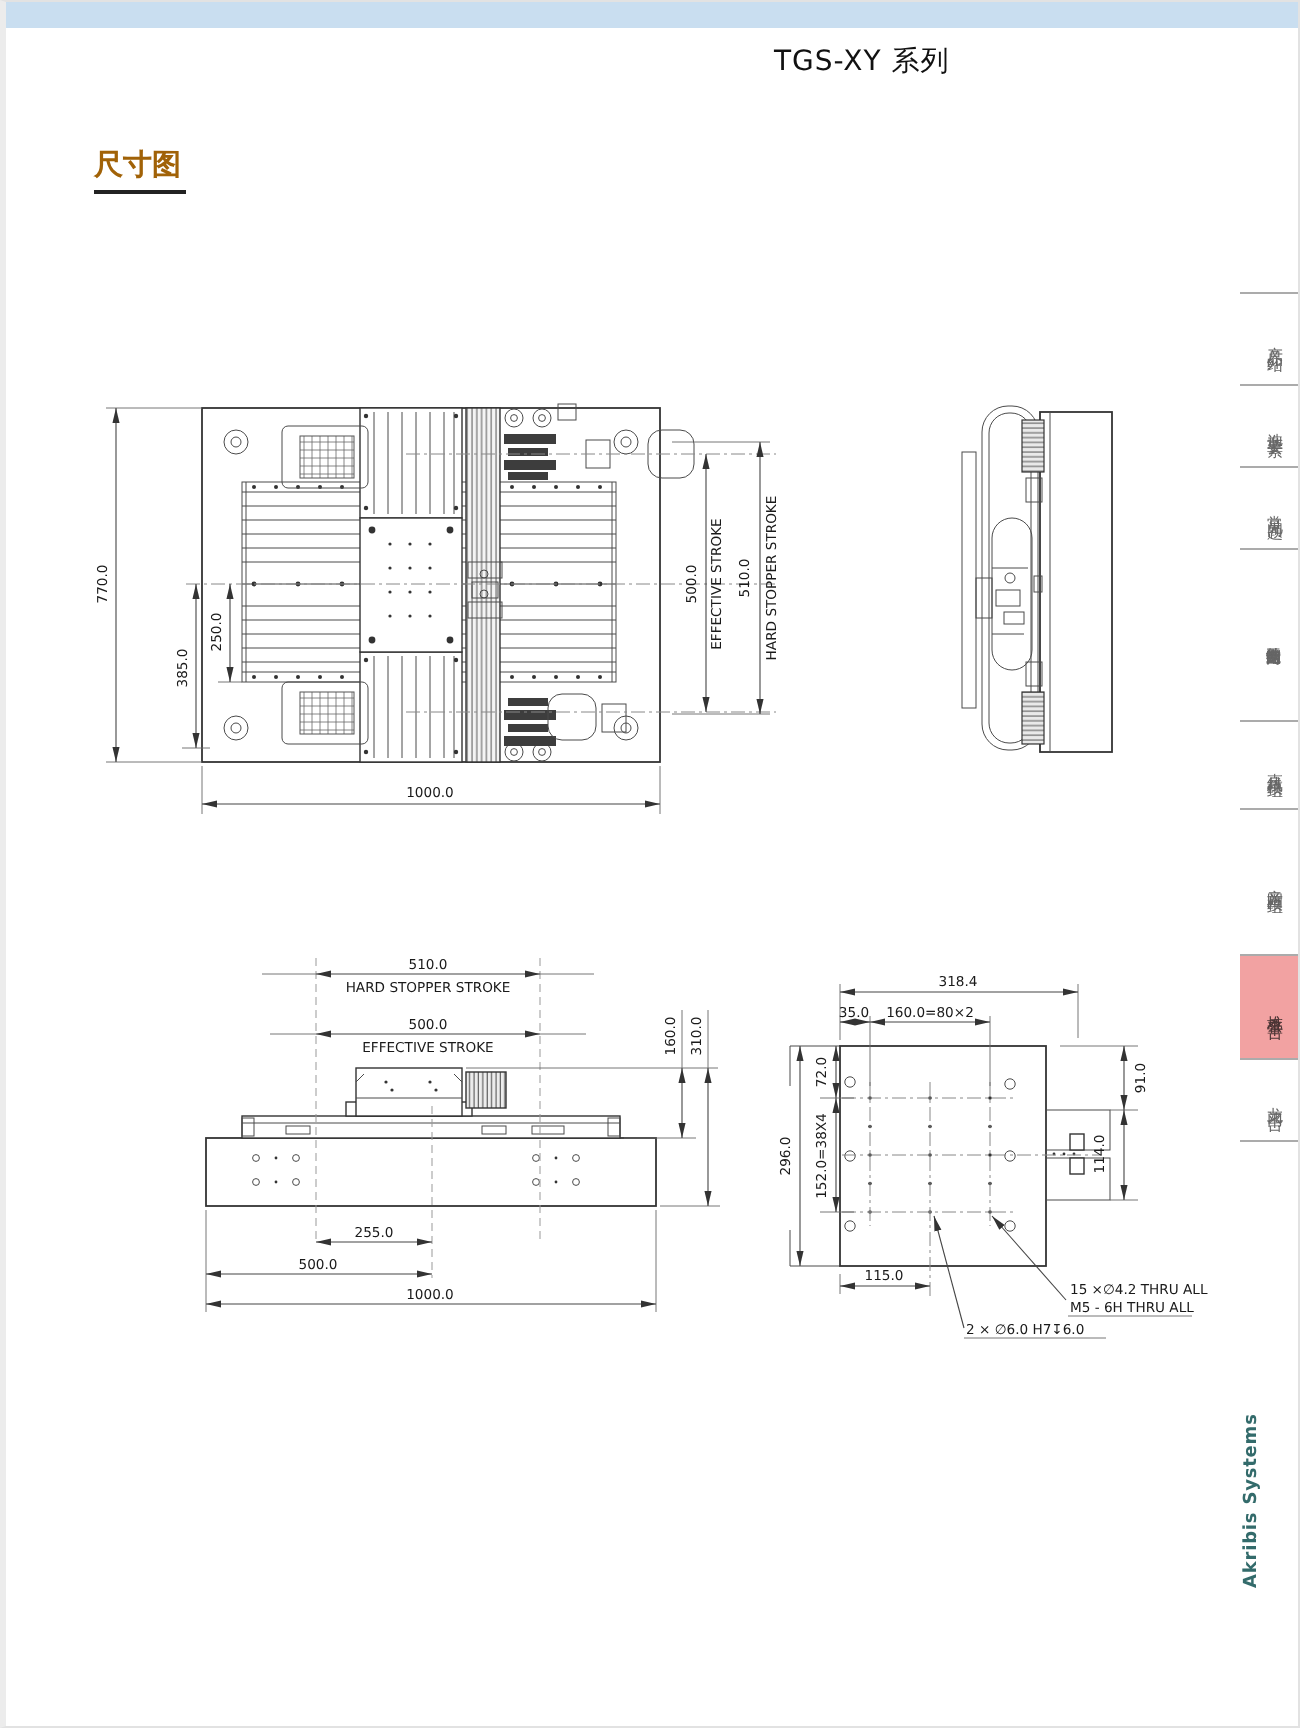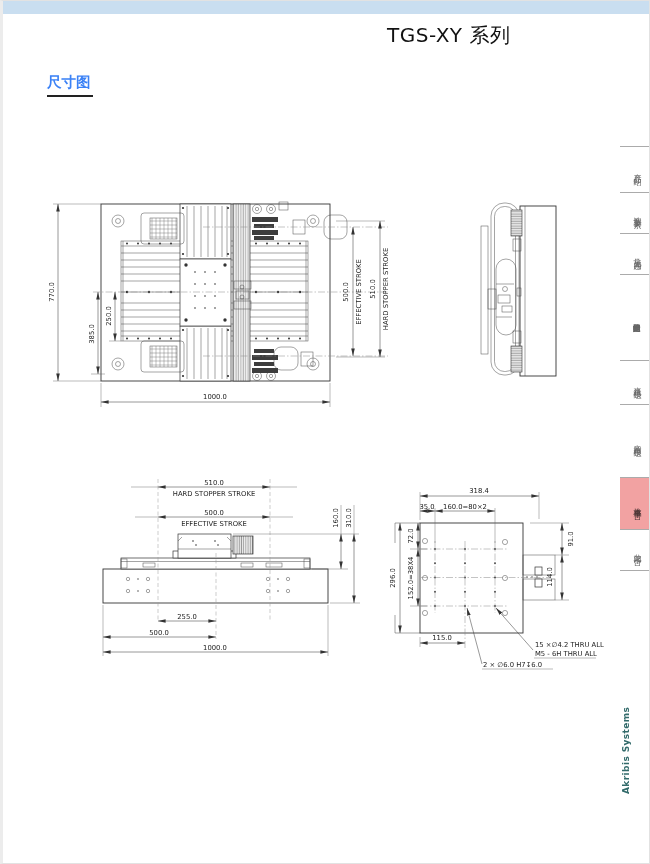--- a/index.html
+++ b/index.html
@@ -2,22 +2,22 @@
 <html><head>
 <meta charset="utf-8">
 <style>
   html,body{margin:0;padding:0;background:#fff;}
   #page{position:relative;width:650px;height:864px;background:#fff;box-sizing:border-box;
         border:1px solid #e2e2e2;border-left:3px solid #ececec;overflow:hidden;
         font-family:"DejaVu Sans",sans-serif;}
   
   .hbar{position:absolute;left:0;top:28;width:650px;height:13px;}
   .htitle{position:absolute;left:377px;top:21px;background:#fff;padding:0 7px;
-          font-size:20px;font-weight:500;color:#111;letter-spacing:.5px;white-space:nowrap;}
-  .stitle{position:absolute;left:44px;top:72px;font-size:14.5px;font-weight:bold;color:#3b82f6;
+          font-size:14px;font-weight:500;color:#111;letter-spacing:.5px;white-space:nowrap;}
+  .stitle{position:absolute;left:44px;top:72px;font-size:14.5px;font-weight:bold;color:#a16207;
           border-bottom:2px solid #222;padding:0 2px 3px 0;}
   
   .tabs{position:absolute;left:617px;top:145px;width:33px;}
   .tab{box-sizing:border-box;width:33px;border-top:1px solid #ababab;
        display:flex;align-items:center;justify-content:center;}
   .tab:last-child{border-bottom:1px solid #ababab;}
   .tab span{writing-mode:vertical-rl;text-orientation:upright;font-size:8px;
             letter-spacing:1.5px;color:#666;line-height:1;}
   .tab.long span{font-size:7.5px;letter-spacing:0;}
   .tab.active{background:#f2a2a2;}

